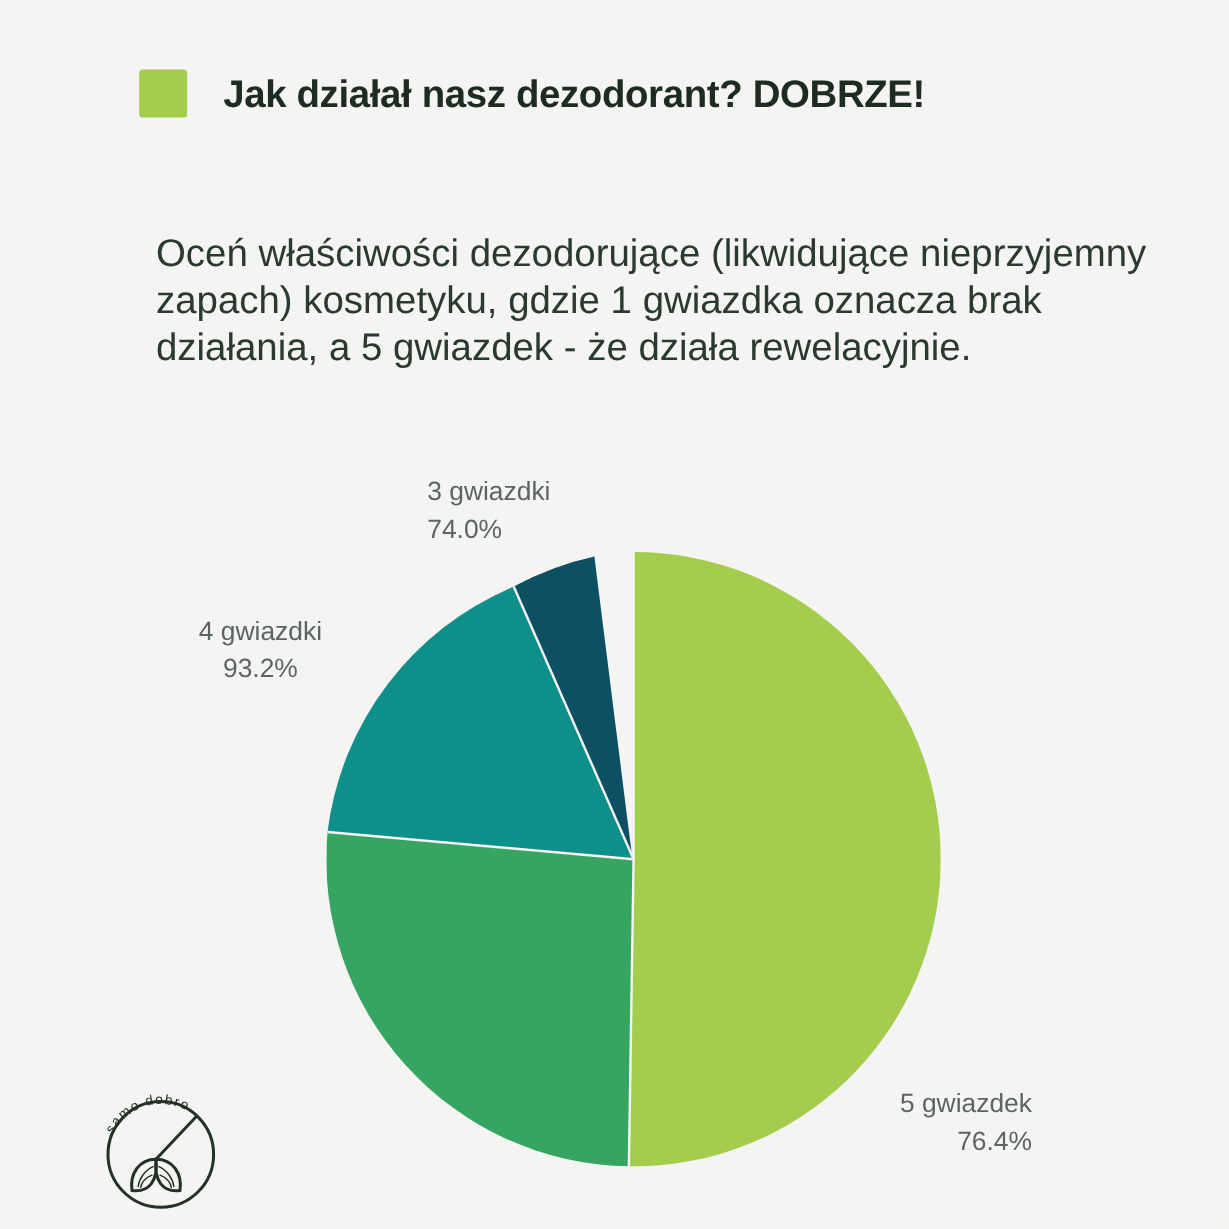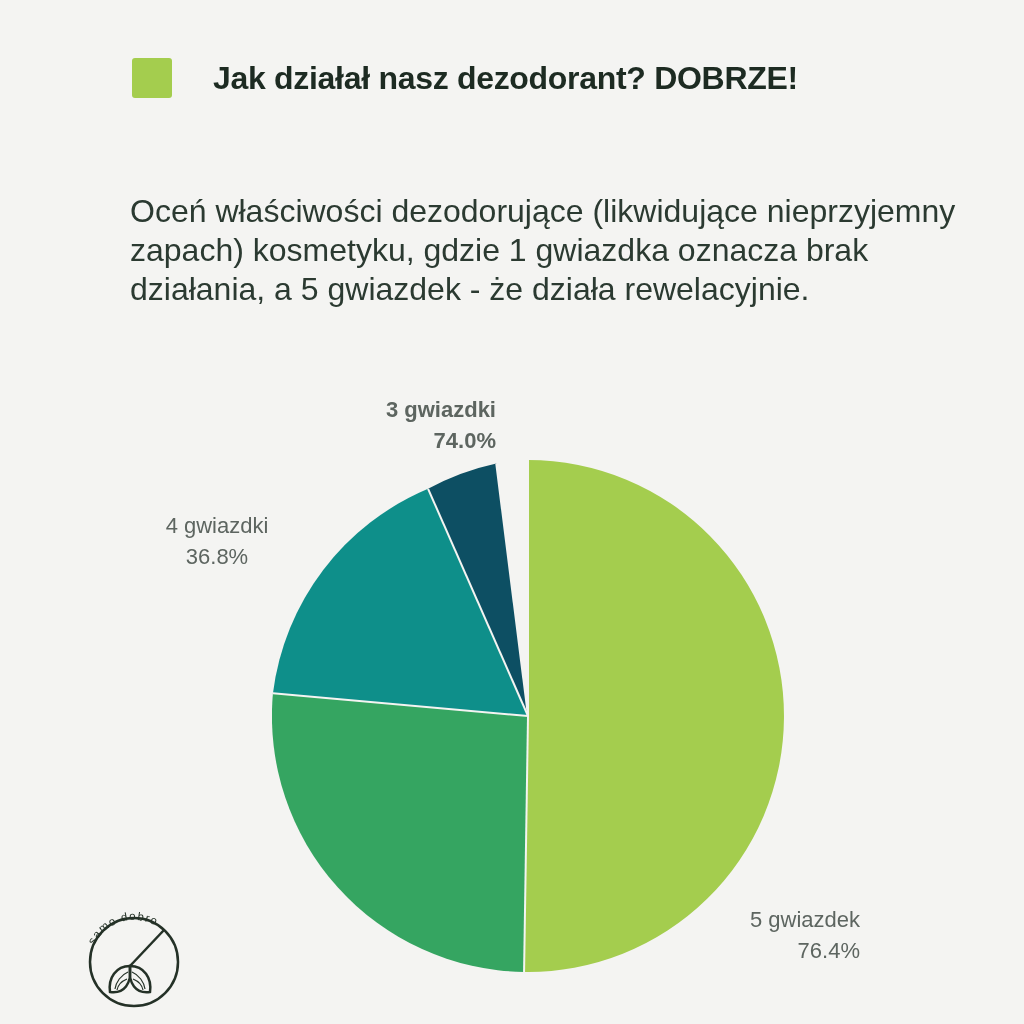--- a/index.html
+++ b/index.html
@@ -12,25 +12,25 @@
     background: #f4f4f2;
     font-family: "Liberation Sans", sans-serif;
     color: #243127;
     overflow: hidden;
     position: relative;
   }
 
   
   .header {
     position: absolute;
-    left: 132px;
+    left: 116px;
     top: 58px;
     display: flex;
     align-items: center;
-    gap: 41px;
+    gap: 30px;
   }
   .header-swatch {
     width: 40px;
     height: 40px;
     background: #a4cd4e;
     border-radius: 3px;
     flex: none;
   }
   .header-title {
     font-size: 32px;
@@ -78,23 +78,22 @@
     line-height: 31px;
     color: #5d6560;
     white-space: nowrap;
   }
   .pie-label .lbl-name { display: block; }
   .pie-label .lbl-pct  { display: block; }
 
   .label-3 {
     left: 356px;
     top: 24px;
-    text-align: right;
+    text-align: left;
     width: 140px;
-    font-weight: bold;
   }
   .label-4 {
     left: 142px;
     top: 140px;
     text-align: center;
     width: 150px;
   }
   .label-5 {
     left: 710px;
     top: 534px;
@@ -145,21 +144,21 @@
     </svg>
   </div>
 
   <div class="pie-label label-3">
     <span class="lbl-name">3 gwiazdki</span>
     <span class="lbl-pct">74.0%</span>
   </div>
 
   <div class="pie-label label-4">
     <span class="lbl-name">4 gwiazdki</span>
-    <span class="lbl-pct">36.8%</span>
+    <span class="lbl-pct">93.2%</span>
   </div>
 
   <div class="pie-label label-5">
     <span class="lbl-name">5 gwiazdek</span>
     <span class="lbl-pct">76.4%</span>
   </div>
 </div>
 
 <div class="logo">
   <svg width="112" height="112" viewBox="0 0 112 112">

